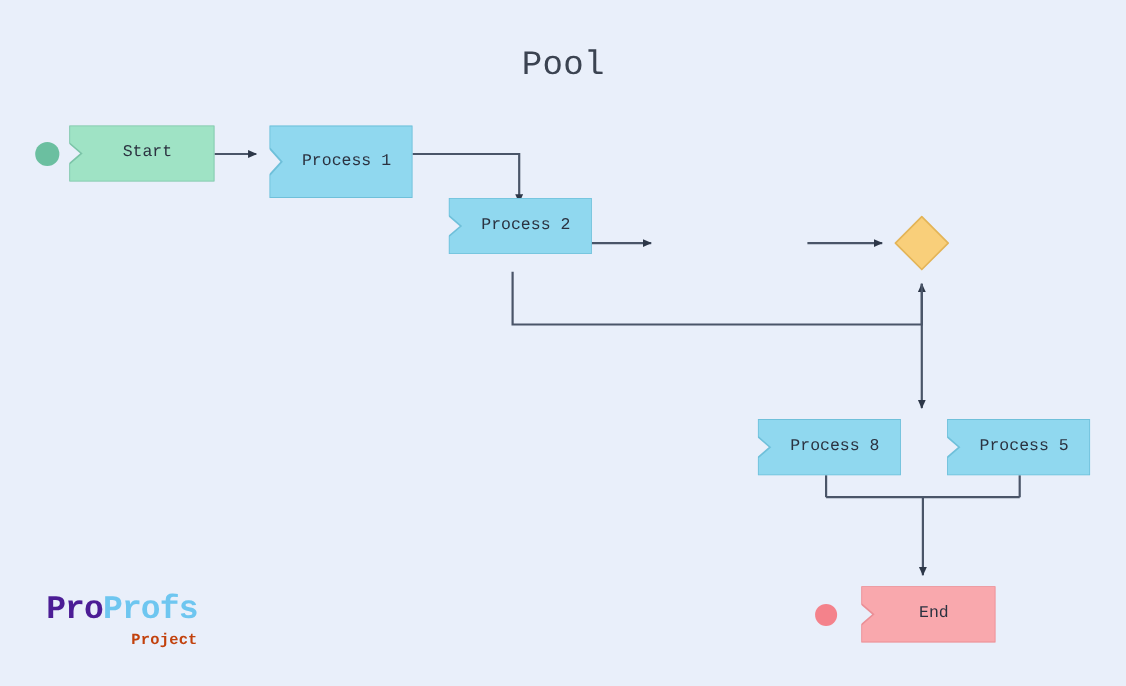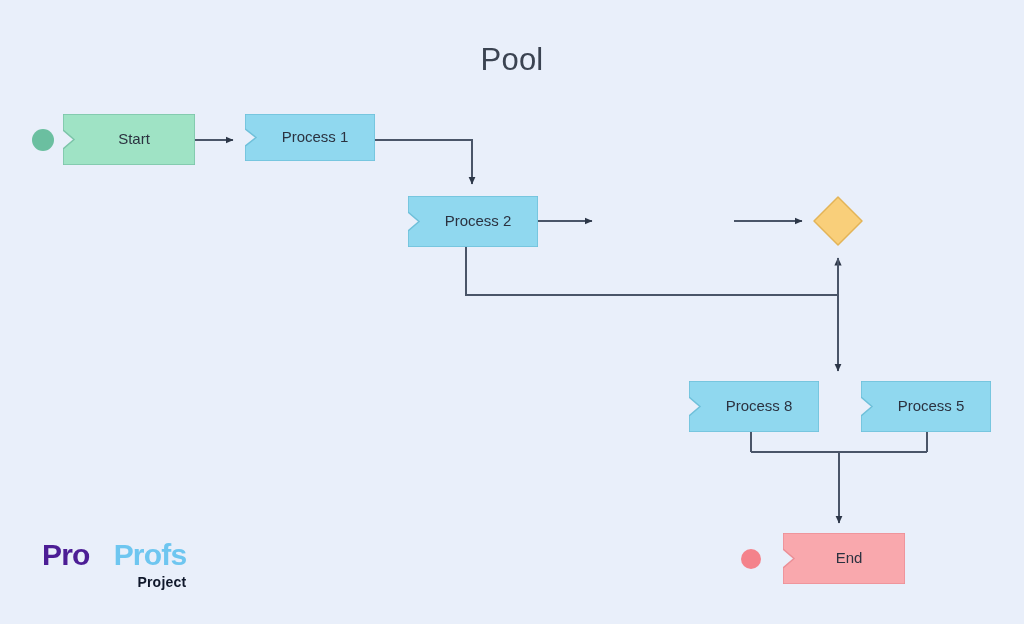--- a/index.html
+++ b/index.html
@@ -12,20 +12,21 @@
     height: 624px;
     overflow: hidden;
     font-family: "Liberation Sans", sans-serif;
     background: #e9effa;
   }
   #canvas {
     position: relative;
     width: 1024px;
     height: 624px;
     background: #e9effa;
+    font-family: Liberation Mono, monospace;
   }
   #connectors {
     position: absolute;
     left: 0;
     top: 0;
     width: 1024px;
     height: 624px;
     pointer-events: none;
   }
   .diagram-title {
@@ -78,27 +79,27 @@
     z-index: 5;
     user-select: none;
   }
   .logo-main {
     font-size: 30px;
     font-weight: 700;
     letter-spacing: -0.8px;
     line-height: 1;
   }
   .logo-pro { color: #4c1d95; }
-  .logo-profs { color: #6ec6f0; margin-left: 24px; }
+  .logo-profs { color: #6ec6f0; }
   .logo-sub {
     margin-top: 4px;
     text-align: right;
     font-size: 14px;
     font-weight: 700;
-    color: #0f172a;
+    color: #c2410c;
     letter-spacing: 0.2px;
   }
 </style>
 </head>
 <body>
 
 <div id="canvas">
 
   <div class="diagram-title">Pool</div>
 
@@ -134,28 +135,28 @@
   </svg>
 
   <div class="node" style="left:63px; top:114px; width:132px; height:51px;">
     <svg class="task-shape" viewBox="0 0 132 51" preserveAspectRatio="none">
       <path d="M0,0 L132,0 L132,51 L0,51 L0,35 L11,25.5 L0,16 Z" fill="#9fe3c5" stroke="#7cc4a8" stroke-width="1.5"></path>
     </svg>
     <span class="node-label">Start</span>
   </div>
   <div class="marker-dot" style="left:32px; top:129px; width:22px; height:22px; background:#6bbfa0;"></div>
 
-  <div class="node" style="left:245px; top:114px; width:130px; height:47px;">
+  <div class="node" style="left:245px; top:114px; width:130px; height:66px;">
     <svg class="task-shape" viewBox="0 0 130 51" preserveAspectRatio="none">
       <path d="M0,0 L130,0 L130,51 L0,51 L0,35 L11,25.5 L0,16 Z" fill="#90d8ef" stroke="#6fc0da" stroke-width="1.5"></path>
     </svg>
     <span class="node-label">Process 1</span>
   </div>
 
-  <div class="node" style="left:408px; top:196px; width:130px; height:51px;">
+  <div class="node" style="left:408px; top:180px; width:130px; height:51px;">
     <svg class="task-shape" viewBox="0 0 130 51" preserveAspectRatio="none">
       <path d="M0,0 L130,0 L130,51 L0,51 L0,35 L11,25.5 L0,16 Z" fill="#90d8ef" stroke="#6fc0da" stroke-width="1.5"></path>
     </svg>
     <span class="node-label">Process 2</span>
   </div>
 
 
   <div class="gateway" style="left:812px; top:195px; width:52px; height:52px;">
     <svg width="52" height="52" viewBox="0 0 52 52">
       <path d="M26,2 L50,26 L26,50 L2,26 Z" fill="#f9cf7a" stroke="#e3b457" stroke-width="1.5" stroke-linejoin="round"></path>

